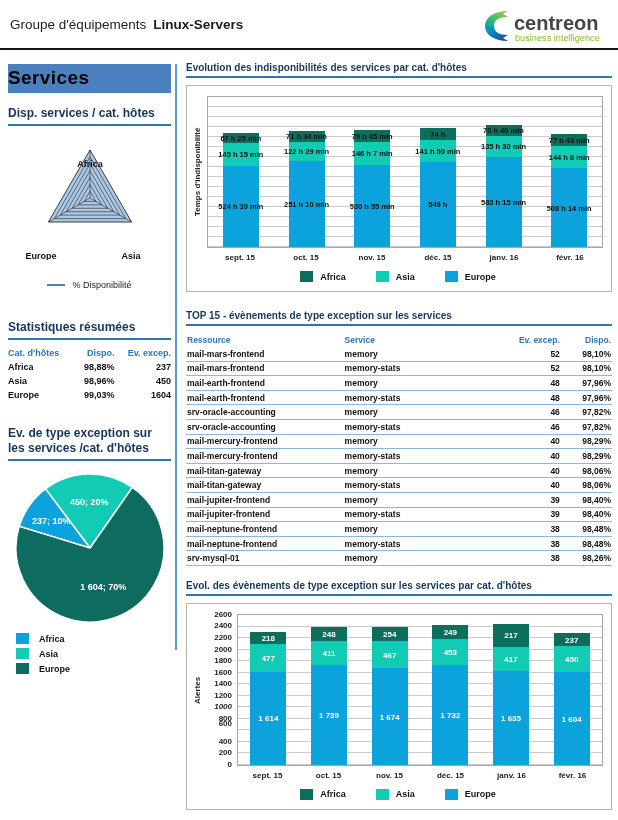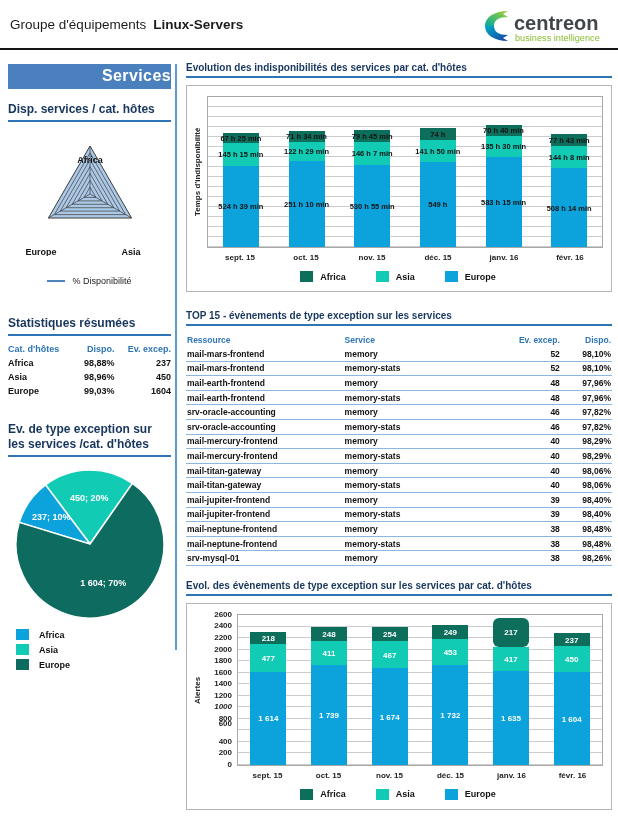--- a/index.html
+++ b/index.html
@@ -8,21 +8,21 @@
 
   
   .hdr{position:absolute;left:0;top:0;width:618px;height:48px;border-bottom:2px solid #151515;}
   .hdr-title{position:absolute;left:10px;top:17px;font-size:13.5px;color:#1c1c1c;white-space:nowrap;}
   .hdr-title .grp{font-weight:bold;margin-left:7px;}
   .logo{position:absolute;right:8px;top:7px;}
 
   
   .aside{position:absolute;left:8px;top:64px;width:163px;}
   .vsep{position:absolute;left:175px;top:64px;width:2px;height:586px;background:#5b9bd5;}
-  .banner{background:#4a80bd;color:#ffffff;font-weight:bold;font-size:16px;text-align:right;padding:3px 0 4px;letter-spacing:.4px;margin-bottom:13px;}
+  .banner{background:#4a80bd;color:#000000;font-weight:bold;font-size:19px;text-align:left;padding:3px 0 4px;letter-spacing:.4px;margin-bottom:13px;}
   .side-title{font-size:12px;font-weight:bold;color:#17365d;border-bottom:2px solid #2e75b6;padding-bottom:3px;margin:0 0 6px 0;line-height:1.25;}
   .radar-wrap{margin:16px 0 6px;text-align:center;}
   .radar-legend{display:flex;align-items:center;justify-content:center;gap:7px;margin:16px 0 30px;font-size:9px;color:#222;}
   .radar-legend .ln{width:18px;height:0;border-top:2px solid #4f81bd;}
   .stats-table{width:100%;border-collapse:collapse;font-size:9px;margin:4px 0 24px;}
   .stats-table th{color:#2e75b6;font-weight:bold;text-align:left;padding:2px 0;}
   .stats-table td{font-weight:bold;color:#111;padding:2px 0;}
   .stats-table th.r,.stats-table td.r{text-align:right;}
   .pie-wrap{margin:8px 0 2px;text-align:center;}
   .pie-legend{margin-top:4px;}
@@ -450,21 +450,21 @@
                 <div class="seg" style="height: 26.1px; background: rgb(18, 203, 180);">
                   <span class="seg-label seg-label-light">453</span>
                 </div>
                 <div class="seg" style="height: 99.9px; background: rgb(12, 162, 220);">
                   <span class="seg-label seg-label-light">1 732</span>
                 </div>
               </div>
             </div>
             <div class="bar-slot">
               <div class="bar">
-                <div class="seg" style="height: 29px; background: rgb(14, 110, 92); border-radius: 6px;">
+                <div class="seg" style="height: 23px; background: rgb(14, 110, 92);">
                   <span class="seg-label seg-label-light">217</span>
                 </div>
                 <div class="seg" style="height: 24.1px; background: rgb(18, 203, 180);">
                   <span class="seg-label seg-label-light">417</span>
                 </div>
                 <div class="seg" style="height: 94.3px; background: rgb(12, 162, 220);">
                   <span class="seg-label seg-label-light">1 635</span>
                 </div>
               </div>
             </div>

